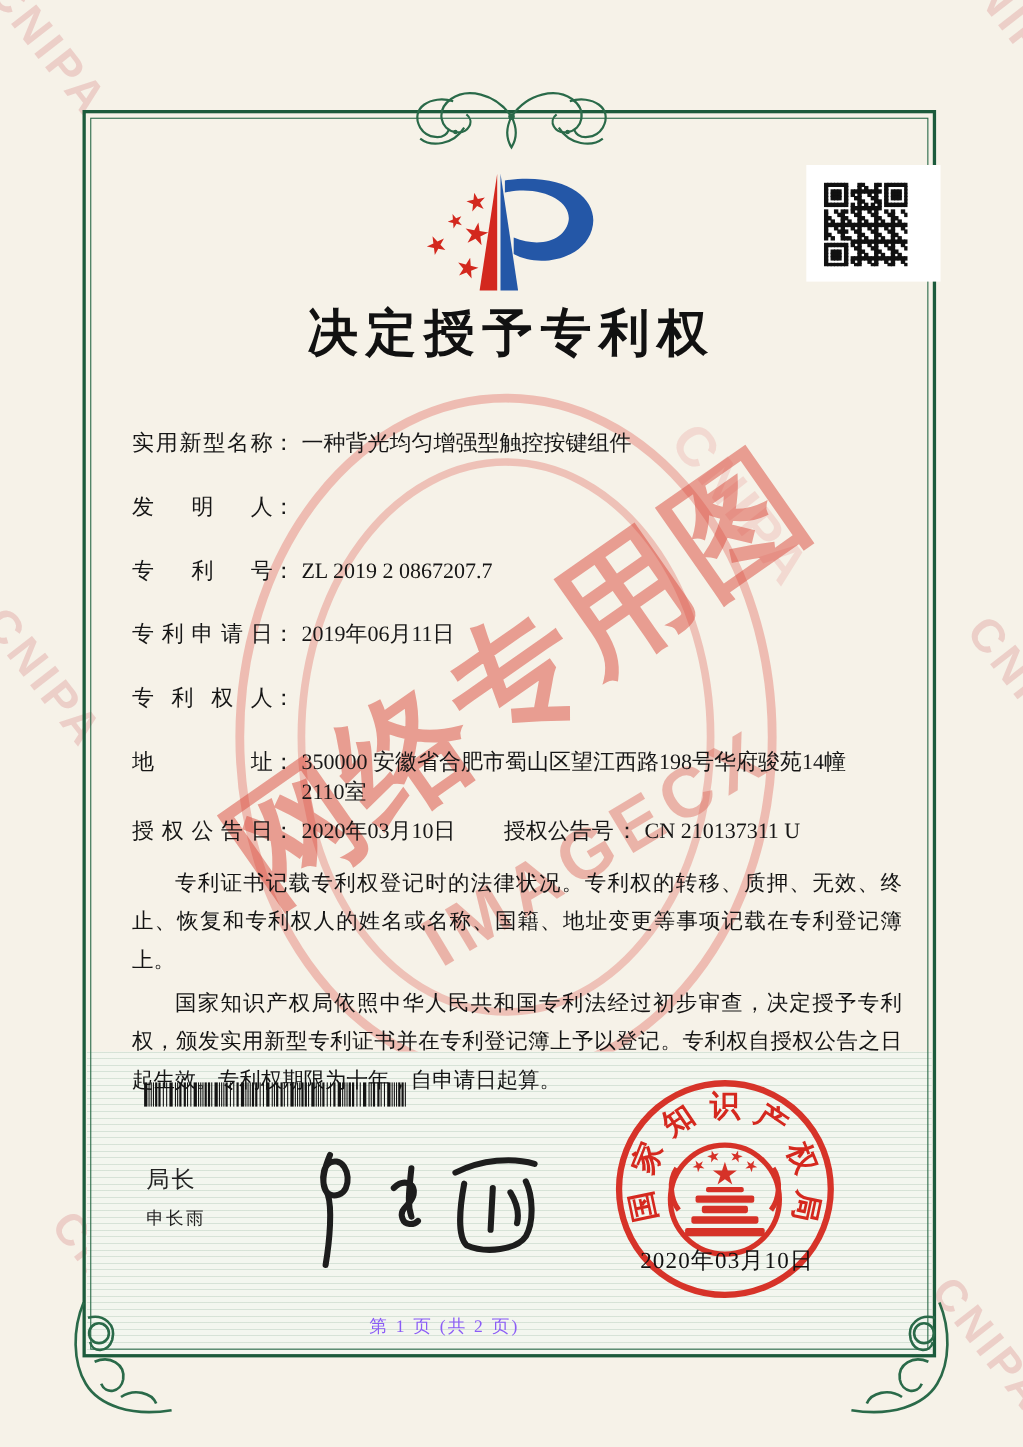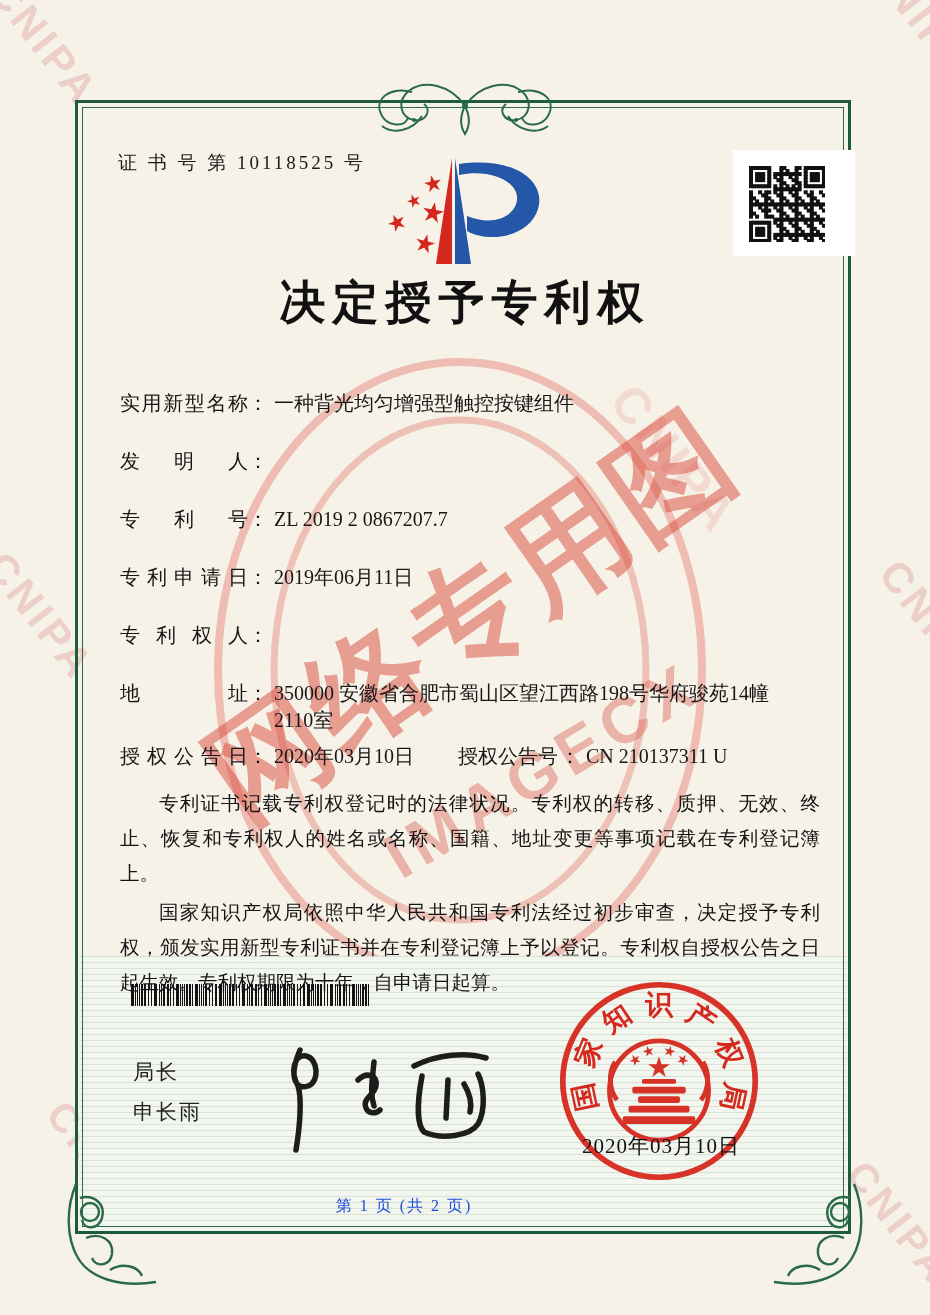--- a/index.html
+++ b/index.html
@@ -77,28 +77,28 @@
   
   .legal{margin-top:16px;font-size:19.5px;line-height:1.8;text-align:justify;color:#141414;}
   .legal p{margin:0 0 4px 0;text-indent:2em;}
 
   
   .barcode{position:absolute;left:131px;top:984px;height:22px;display:flex;align-items:stretch;}
   .barcode .b{background:#141414;}
   .barcode .s{background:transparent;}
   .director-title{position:absolute;left:133px;top:1058px;font-size:21px;color:#222;
     font-family:"Liberation Sans","DejaVu Sans",sans-serif;letter-spacing:2px;}
-  .director-name{position:absolute;left:133px;top:1098px;font-size:21px;color:#222;
+  .director-name{position:absolute;left:133px;top:1098px;font-size:16px;color:#222;
     font-family:Liberation Sans, sans-serif;letter-spacing:2px;}
   .signature{position:absolute;left:262px;top:1028px;}
 
   .seal{position:absolute;left:558px;top:980px;width:202px;height:202px;}
   .seal-date{position:absolute;left:582px;top:1132px;font-size:21px;letter-spacing:1px;color:#111;}
 
-  .page-number{position:absolute;left:0;top:1196px;width:808px;text-align:center;font-size:16px;color:#1d4ed8;letter-spacing:2px;}
+  .page-number{position:absolute;left:0;top:1196px;width:808px;text-align:center;font-size:16px;color:#8b5cf6;letter-spacing:2px;}
   .continuation{
     position:absolute;left:465px;top:1244px;transform:translateX(-50%);
     background:#ffffff;padding:11px 30px;font-size:17.5px;color:#222;letter-spacing:3px;white-space:nowrap;
   }
 
   .ornament{position:absolute;pointer-events:none;}
 </style>
 </head>
 <body>
 
@@ -153,21 +153,20 @@
   <svg class="ornament" style="left:760px;top:1178px;" width="110" height="118" viewBox="0 0 110 118">
     <g fill="none" stroke="#2a6a49" stroke-width="2.4" transform="translate(110,0) scale(-1,1)">
       <path d="M16,6 C6,30 6,60 18,80 C30,100 60,110 96,104"></path>
       <path d="M20,20 C34,16 46,26 42,40 C38,52 24,52 22,42"></path>
       <path d="M26,60 C40,54 54,62 52,76 C50,88 36,90 32,80"></path>
       <path d="M50,92 C62,84 78,88 82,98"></path>
       <circle cx="30" cy="34" r="9"></circle>
     </g>
   </svg>
 
-  <div class="cert-no">证 书 号 第 10118525 号</div>
 
   <svg class="logo" width="200" height="114" viewBox="0 0 200 114">
     <g fill="#d3281e">
       <polygon transform="translate(61,30) scale(9) rotate(-12)" points="0,-1 0.225,-0.309 0.951,-0.309 0.363,0.118 0.588,0.809 0,0.382 -0.588,0.809 -0.363,0.118 -0.951,-0.309 -0.225,-0.309"></polygon>
       <polygon transform="translate(42,47) scale(7) rotate(-22)" points="0,-1 0.225,-0.309 0.951,-0.309 0.363,0.118 0.588,0.809 0,0.382 -0.588,0.809 -0.363,0.118 -0.951,-0.309 -0.225,-0.309"></polygon>
       <polygon transform="translate(61,59) scale(11) rotate(10)" points="0,-1 0.225,-0.309 0.951,-0.309 0.363,0.118 0.588,0.809 0,0.382 -0.588,0.809 -0.363,0.118 -0.951,-0.309 -0.225,-0.309"></polygon>
       <polygon transform="translate(25,69) scale(9) rotate(-25)" points="0,-1 0.225,-0.309 0.951,-0.309 0.363,0.118 0.588,0.809 0,0.382 -0.588,0.809 -0.363,0.118 -0.951,-0.309 -0.225,-0.309"></polygon>
       <polygon transform="translate(53,90) scale(10) rotate(14)" points="0,-1 0.225,-0.309 0.951,-0.309 0.363,0.118 0.588,0.809 0,0.382 -0.588,0.809 -0.363,0.118 -0.951,-0.309 -0.225,-0.309"></polygon>
       <polygon points="80,4 64,110 80,110"></polygon>
     </g>

